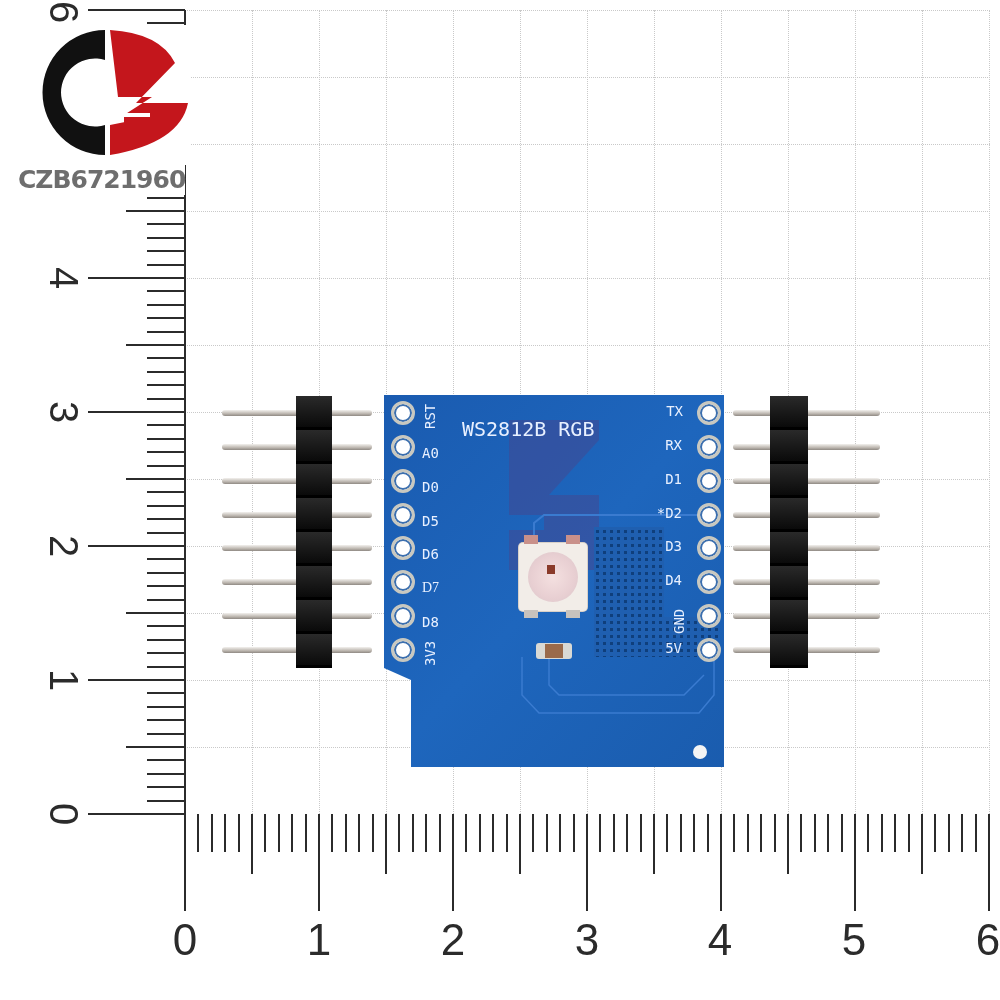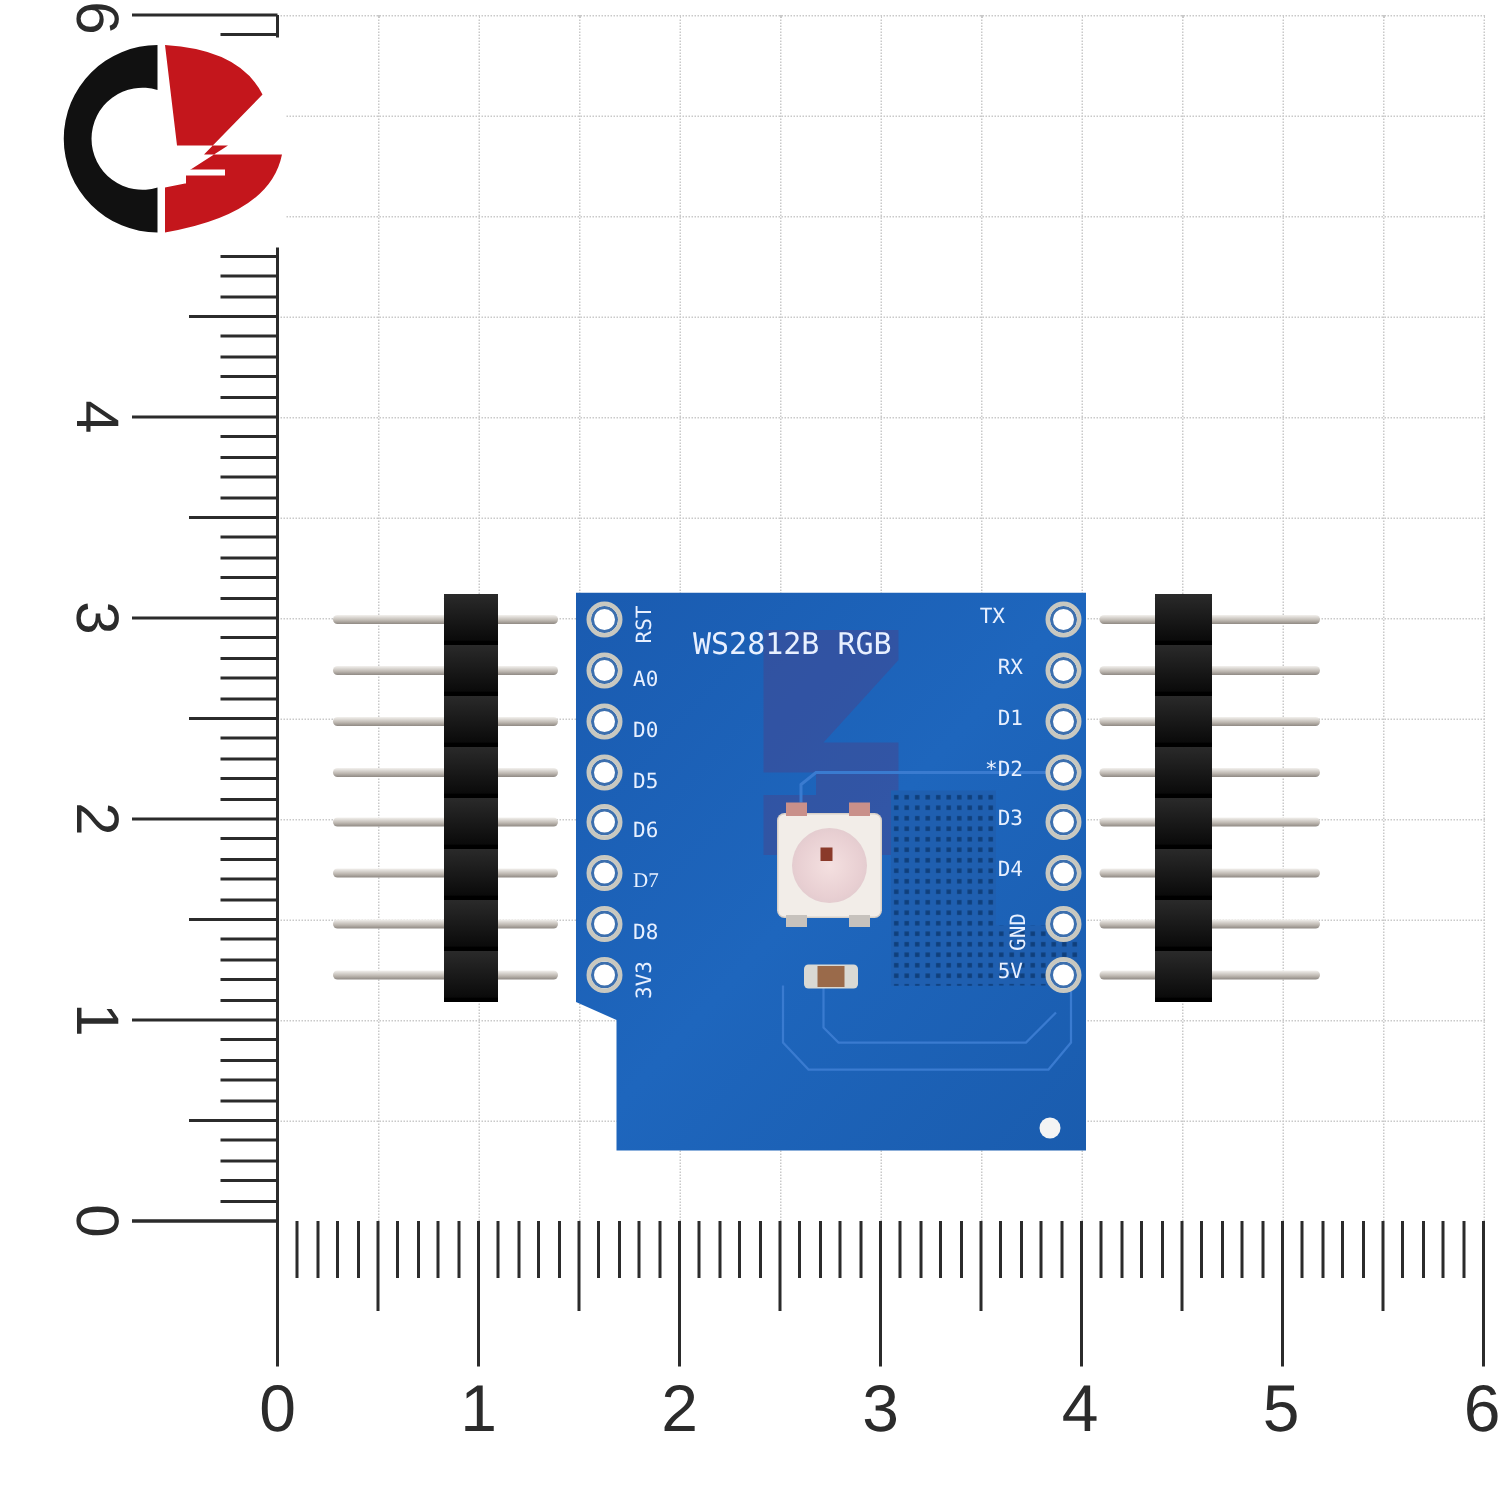--- a/index.html
+++ b/index.html
@@ -197,20 +197,21 @@
   <div class="xlab" style="left:834px;top:918px">5</div>
   <div class="xlab" style="left:968px;top:918px">6</div>
 
   <div class="abs" style="left:40px;top:25px;width:150px;height:140px;background:#fff">
     <svg width="150" height="140" viewBox="0 0 150 140">
       <path d="M65 5 A62 62 0 1 0 65 130 L65 100 A34 34 0 1 1 65 35 Z" fill="#111"></path>
       <path d="M70 5 Q120 8 135 38 L96 78 L148 78 Q140 118 70 130 L70 100 L110 92 L110 108 L84 110 L84 90 L112 72 L78 72 Z" fill="#c4161c"></path>
       <rect x="84" y="88" width="26" height="4" fill="#fff"></rect>
     </svg>
   </div>
+  <div class="abs" style="left:18px;top:165px;font-family:'DejaVu Sans',sans-serif;font-weight:bold;font-size:25px;letter-spacing:-1px;color:#6e6e6e;background:#fff;line-height:30px">CZB6721960</div>
 
   <div id="lheader">
       <div class="pin" style="left: 222px; width: 150px; top: 410px;"></div>
       <div class="pin" style="left: 222px; width: 150px; top: 444px;"></div>
       <div class="pin" style="left: 222px; width: 150px; top: 478px;"></div>
       <div class="pin" style="left: 222px; width: 150px; top: 512px;"></div>
       <div class="pin" style="left: 222px; width: 150px; top: 545px;"></div>
       <div class="pin" style="left: 222px; width: 150px; top: 579px;"></div>
       <div class="pin" style="left: 222px; width: 150px; top: 613px;"></div>
       <div class="pin" style="left: 222px; width: 150px; top: 647px;"></div>
@@ -302,21 +303,21 @@
         <div class="silk" style="left: 38px; top: 151px;">D6</div>
         <div class="pad" style="left: 7px; top: 175px;"></div>
         <div class="silk" style="left: 38px; top: 185px; font-family: Liberation Serif, serif;">D7</div>
         <div class="pad" style="left: 7px; top: 209px;"></div>
         <div class="silk" style="left: 38px; top: 219px;">D8</div>
         <div class="pad" style="left: 7px; top: 243px;"></div>
         <div class="silk silk-v" style="left: 38px; top: 271px;">3V3</div>
       </div>
     <div id="rpads">
         <div class="pad" style="left: 313px; top: 6px;"></div>
-        <div class="silk" style="right: 54px; top: 8px; ">TX</div>
+        <div class="silk" style="right: 41px; top: 8px; ">TX</div>
         <div class="pad" style="left: 313px; top: 40px;"></div>
         <div class="silk" style="right: 42px; top: 42px; text-align: right;">RX</div>
         <div class="pad" style="left: 313px; top: 74px;"></div>
         <div class="silk" style="right: 42px; top: 76px; text-align: right;">D1</div>
         <div class="pad" style="left: 313px; top: 108px;"></div>
         <div class="silk" style="right: 42px; top: 110px; text-align: right;">*D2</div>
         <div class="pad" style="left: 313px; top: 141px;"></div>
         <div class="silk" style="right: 42px; top: 143px; text-align: right;">D3</div>
         <div class="pad" style="left: 313px; top: 175px;"></div>
         <div class="silk" style="right: 42px; top: 177px; text-align: right;">D4</div>

